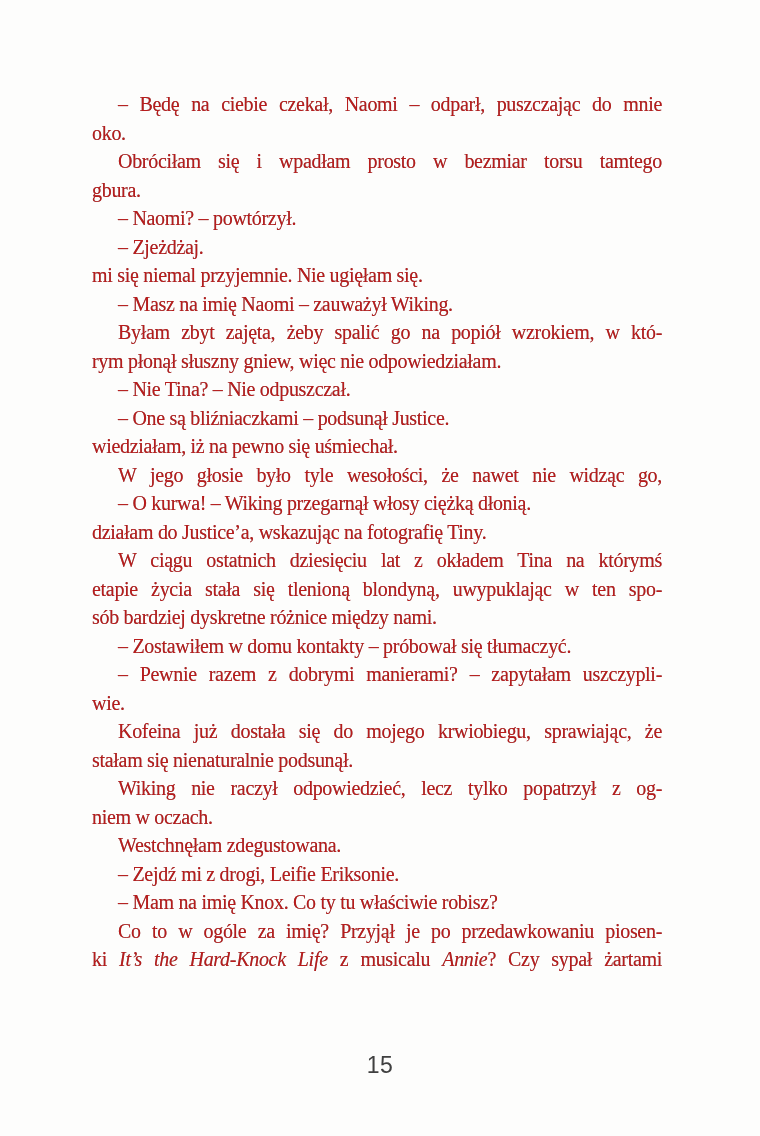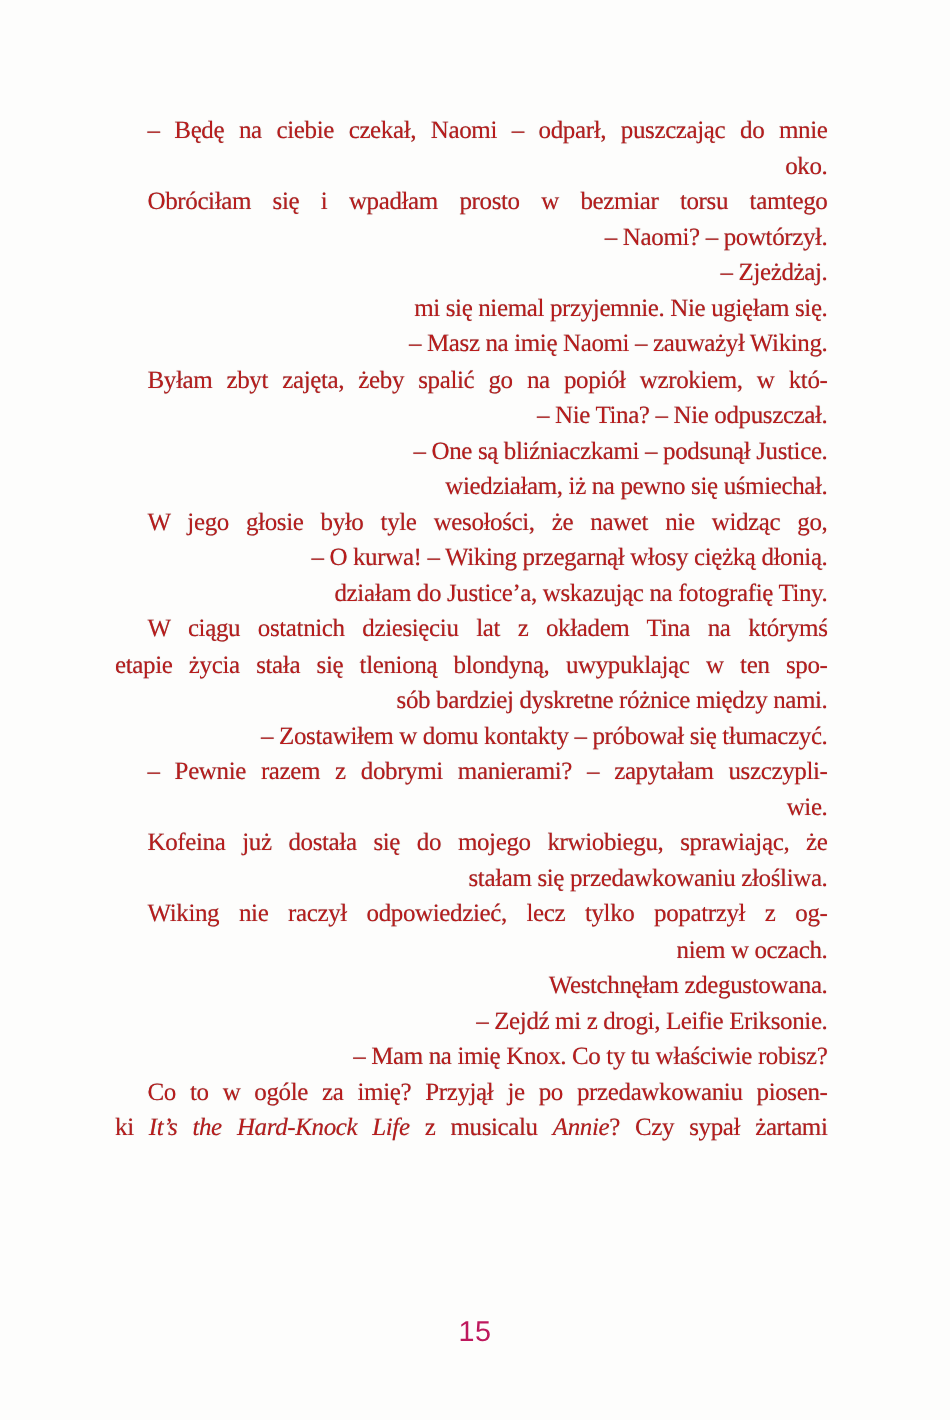--- a/index.html
+++ b/index.html
@@ -26,72 +26,74 @@
     width: 570px;
     color: #b91c1c;
     font-size: 20px;
     letter-spacing: -0.3px;
     text-shadow: 0 0 0.6px rgba(45,45,45,0.55);
   }
   .line {
     height: 28.5px;
     line-height: 28.5px;
     white-space: normal;
-    text-align: right;
+    text-align: left;
   }
   .line.justify {
     text-align: justify;
     text-align-last: justify;
   }
   .line.indent {
     padding-left: 26px;
   }
   .line .italic {
     font-style: italic;
   }
   .page-number {
     position: absolute;
     top: 1052px;
     left: 0;
     width: 760px;
     text-align: center;
     font-family: "Liberation Sans", sans-serif;
     font-size: 23px;
     font-weight: 400;
-    color: #be185d;
+    color: #404040;
     letter-spacing: 0.5px;
   }
 </style>
 </head>
 <body>
 
 <div class="page">
   <div class="text-block">
       <div class="line indent justify"><span class="">– Będę na ciebie czekał, Naomi – odparł, puszczając do mnie</span></div>
       <div class="line"><span class="">oko.</span></div>
       <div class="line indent justify"><span class="">Obróciłam się i wpadłam prosto w bezmiar torsu tamtego</span></div>
+      <div class="line"><span class="">gbura.</span></div>
       <div class="line indent"><span class="">– Naomi? – powtórzył.</span></div>
       <div class="line indent"><span class="">– Zjeżdżaj.</span></div>
       <div class="line"><span class="">mi się niemal przyjemnie. Nie ugięłam się.</span></div>
       <div class="line indent"><span class="">– Masz na imię Naomi – zauważył Wiking.</span></div>
       <div class="line indent justify"><span class="">Byłam zbyt zajęta, żeby spalić go na popiół wzrokiem, w któ-</span></div>
+      <div class="line"><span class="">rym płonął słuszny gniew, więc nie odpowiedziałam.</span></div>
       <div class="line indent"><span class="">– Nie Tina? – Nie odpuszczał.</span></div>
       <div class="line indent"><span class="">– One są bliźniaczkami – podsunął Justice.</span></div>
       <div class="line"><span class="">wiedziałam, iż na pewno się uśmiechał.</span></div>
       <div class="line indent justify"><span class="">W jego głosie było tyle wesołości, że nawet nie widząc go,</span></div>
       <div class="line indent"><span class="">– O kurwa! – Wiking przegarnął włosy ciężką dłonią.</span></div>
       <div class="line"><span class="">działam do Justice’a, wskazując na fotografię Tiny.</span></div>
       <div class="line indent justify"><span class="">W ciągu ostatnich dziesięciu lat z okładem Tina na którymś</span></div>
       <div class="line justify"><span class="">etapie życia stała się tlenioną blondyną, uwypuklając w ten spo-</span></div>
       <div class="line"><span class="">sób bardziej dyskretne różnice między nami.</span></div>
       <div class="line indent"><span class="">– Zostawiłem w domu kontakty – próbował się tłumaczyć.</span></div>
       <div class="line indent justify"><span class="">– Pewnie razem z dobrymi manierami? – zapytałam uszczypli-</span></div>
       <div class="line"><span class="">wie.</span></div>
       <div class="line indent justify"><span class="">Kofeina już dostała się do mojego krwiobiegu, sprawiając, że</span></div>
-      <div class="line"><span class="">stałam się przedawkowaniu złośliwa.</span></div>
+      <div class="line"><span class="">stałam się nienaturalnie podsunął.</span></div>
       <div class="line indent justify"><span class="">Wiking nie raczył odpowiedzieć, lecz tylko popatrzył z og-</span></div>
       <div class="line"><span class="">niem w oczach.</span></div>
       <div class="line indent"><span class="">Westchnęłam zdegustowana.</span></div>
       <div class="line indent"><span class="">– Zejdź mi z drogi, Leifie Eriksonie.</span></div>
       <div class="line indent"><span class="">– Mam na imię Knox. Co ty tu właściwie robisz?</span></div>
       <div class="line indent justify"><span class="">Co to w ogóle za imię? Przyjął je po przedawkowaniu piosen-</span></div>
       <div class="line justify"><span class="">ki </span><span class="italic">It’s the Hard-Knock Life</span><span class=""> z musicalu </span><span class="italic">Annie</span><span class="">? Czy sypał żartami</span></div>
     </div>
   <div class="page-number">15</div>
 </div>

